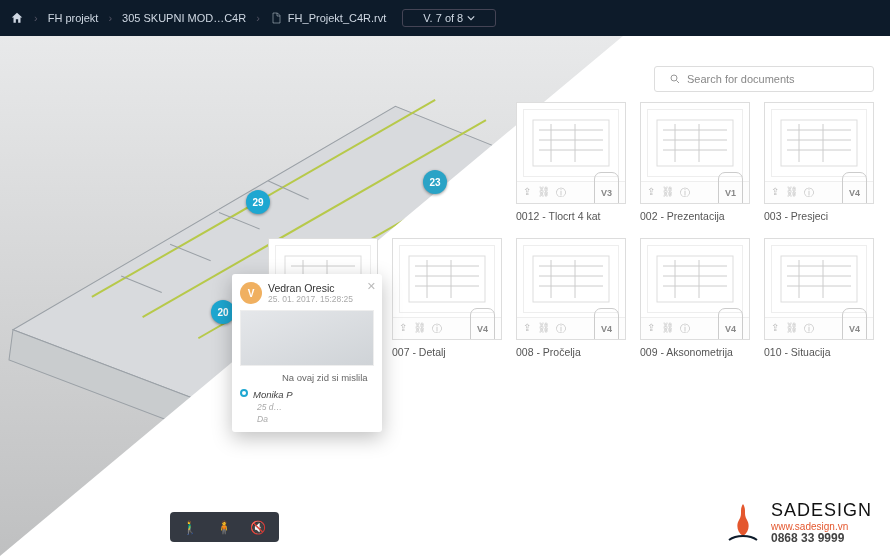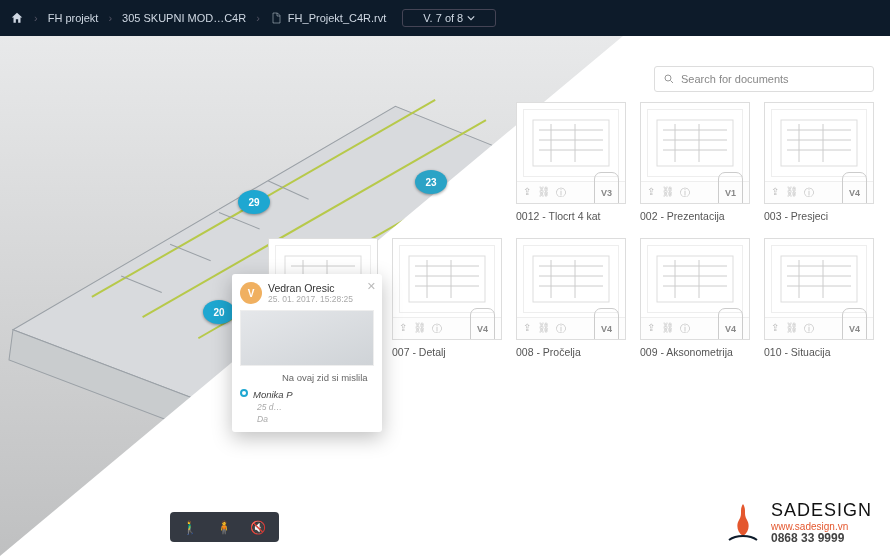--- a/index.html
+++ b/index.html
@@ -7,32 +7,32 @@
 .topbar { position: absolute; top: 0; left: 0; right: 0; height: 36px; background: #0d1b2a; display: flex; align-items: center; padding: 0 10px; color: #cfd8e3; font-size: 11px; z-index: 5; }
 .crumb { display: flex; align-items: center; gap: 6px; color: #cfd8e3; }
 .crumb .sep { color: #556; margin: 0 4px; }
 .crumb .home { width: 14px; height: 14px; }
 .version-pill { border: 1px solid #445; border-radius: 3px; padding: 2px 20px; margin-left: 10px; display: flex; align-items: center; gap: 4px; cursor: pointer; }
 .version-pill svg { width: 8px; height: 8px; }
 .viewport { position: absolute; top: 36px; left: 0; right: 0; bottom: 0; background: linear-gradient(180deg,#e8e9ea,#bfc0c1); }
 .diag-mask { position: absolute; top: 36px; left: 0; right: 0; bottom: 0; background: #fff; clip-path: polygon(100% 0, 100% 100%, 0 100%, 70% 0); z-index: 3; }
 .doc-panel { position: absolute; top: 56px; right: 0; width: 600px; bottom: 0; padding: 10px 16px 10px 10px; z-index: 4; }
 .search-row { display: flex; justify-content: flex-end; margin-bottom: 10px; }
-.search { width: 220px; height: 26px; border: 1px solid #ddd; border-radius: 3px; display: flex; align-items: center; padding: 0 8px; color: #888; font-size: 11px; gap: 6px; }
+.search { width: 220px; height: 26px; border: 1px solid #ddd; border-radius: 3px; display: flex; align-items: center; padding: 0 14px; color: #888; font-size: 11px; gap: 6px; }
 .search svg { width: 12px; height: 12px; }
 .grid { display: grid; grid-template-columns: repeat(5, 110px); gap: 16px 14px; justify-content: end; }
 .card { width: 110px; }
 .thumb { width: 110px; height: 102px; border: 1px solid #ddd; background: #fff; position: relative; overflow: hidden; }
 .thumb-inner { position: absolute; top: 6px; left: 6px; right: 6px; bottom: 26px; border: 1px solid #eee; display: flex; align-items: center; justify-content: center; font-size: 8px; color: #bbb; }
 .thumb-actions { position: absolute; left: 0; right: 0; bottom: 0; height: 22px; display: flex; align-items: center; justify-content: space-between; padding: 0 6px; background: #fdfdfd; border-top: 1px solid #eee; }
 .thumb-actions .icons { display: flex; gap: 6px; color: #bbb; font-size: 10px; }
 .thumb-actions .ver { font-size: 9px; font-weight: bold; color: #888; border: 1px solid #ccc; border-radius: 7px; padding: 15px 6px; }
 .card-title { font-size: 10.5px; color: #555; margin-top: 6px; white-space: nowrap; overflow: hidden; text-overflow: ellipsis; }
 .model-sketch { position: absolute; top: 60px; left: -30px; width: 640px; height: 360px; z-index: 2; transform: rotate(-2deg); }
-.marker { position: absolute; width: 32px; height: 24px; border-radius: 50%; background: #1ea7d1; color: #fff; font-size: 10px; font-weight: bold; display: flex; align-items: center; justify-content: center; box-shadow: 0 1px 3px rgba(0,0,0,.4); z-index: 4; }
+.marker { position: absolute; width: 24px; height: 24px; border-radius: 50%; background: #1ea7d1; color: #fff; font-size: 10px; font-weight: bold; display: flex; align-items: center; justify-content: center; box-shadow: 0 1px 3px rgba(0,0,0,.4); z-index: 4; margin-left: 8px; }
 .marker.m1 { top: 190px; left: 238px; }
 .marker.m2 { top: 170px; left: 415px; background:#2aa3c6; }
 .marker.m3 { top: 300px; left: 203px; }
 .comment-card { position: absolute; top: 274px; left: 232px; width: 150px; background: #fff; border-radius: 3px; box-shadow: 0 6px 20px rgba(0,0,0,.25); padding: 8px; z-index: 6; font-size: 10px; }
 .comment-card .close { position: absolute; top: 6px; right: 6px; color: #bbb; font-size: 11px; cursor: pointer; }
 .comment-card .hdr { display: flex; gap: 6px; align-items: center; margin-bottom: 6px; }
 .avatar { width: 22px; height: 22px; border-radius: 50%; background: #f0b060; display:flex; align-items:center; justify-content:center; font-size:10px; color:#fff; font-weight:bold; }
 .comment-card .name { font-size: 10.5px; color: #333; }
 .comment-card .time { font-size: 8.5px; color: #aaa; }
 .comment-card .preview { height: 56px; background: linear-gradient(160deg,#e5e7ea,#cfd3d7); border: 1px solid #eee; margin-bottom: 6px; }

